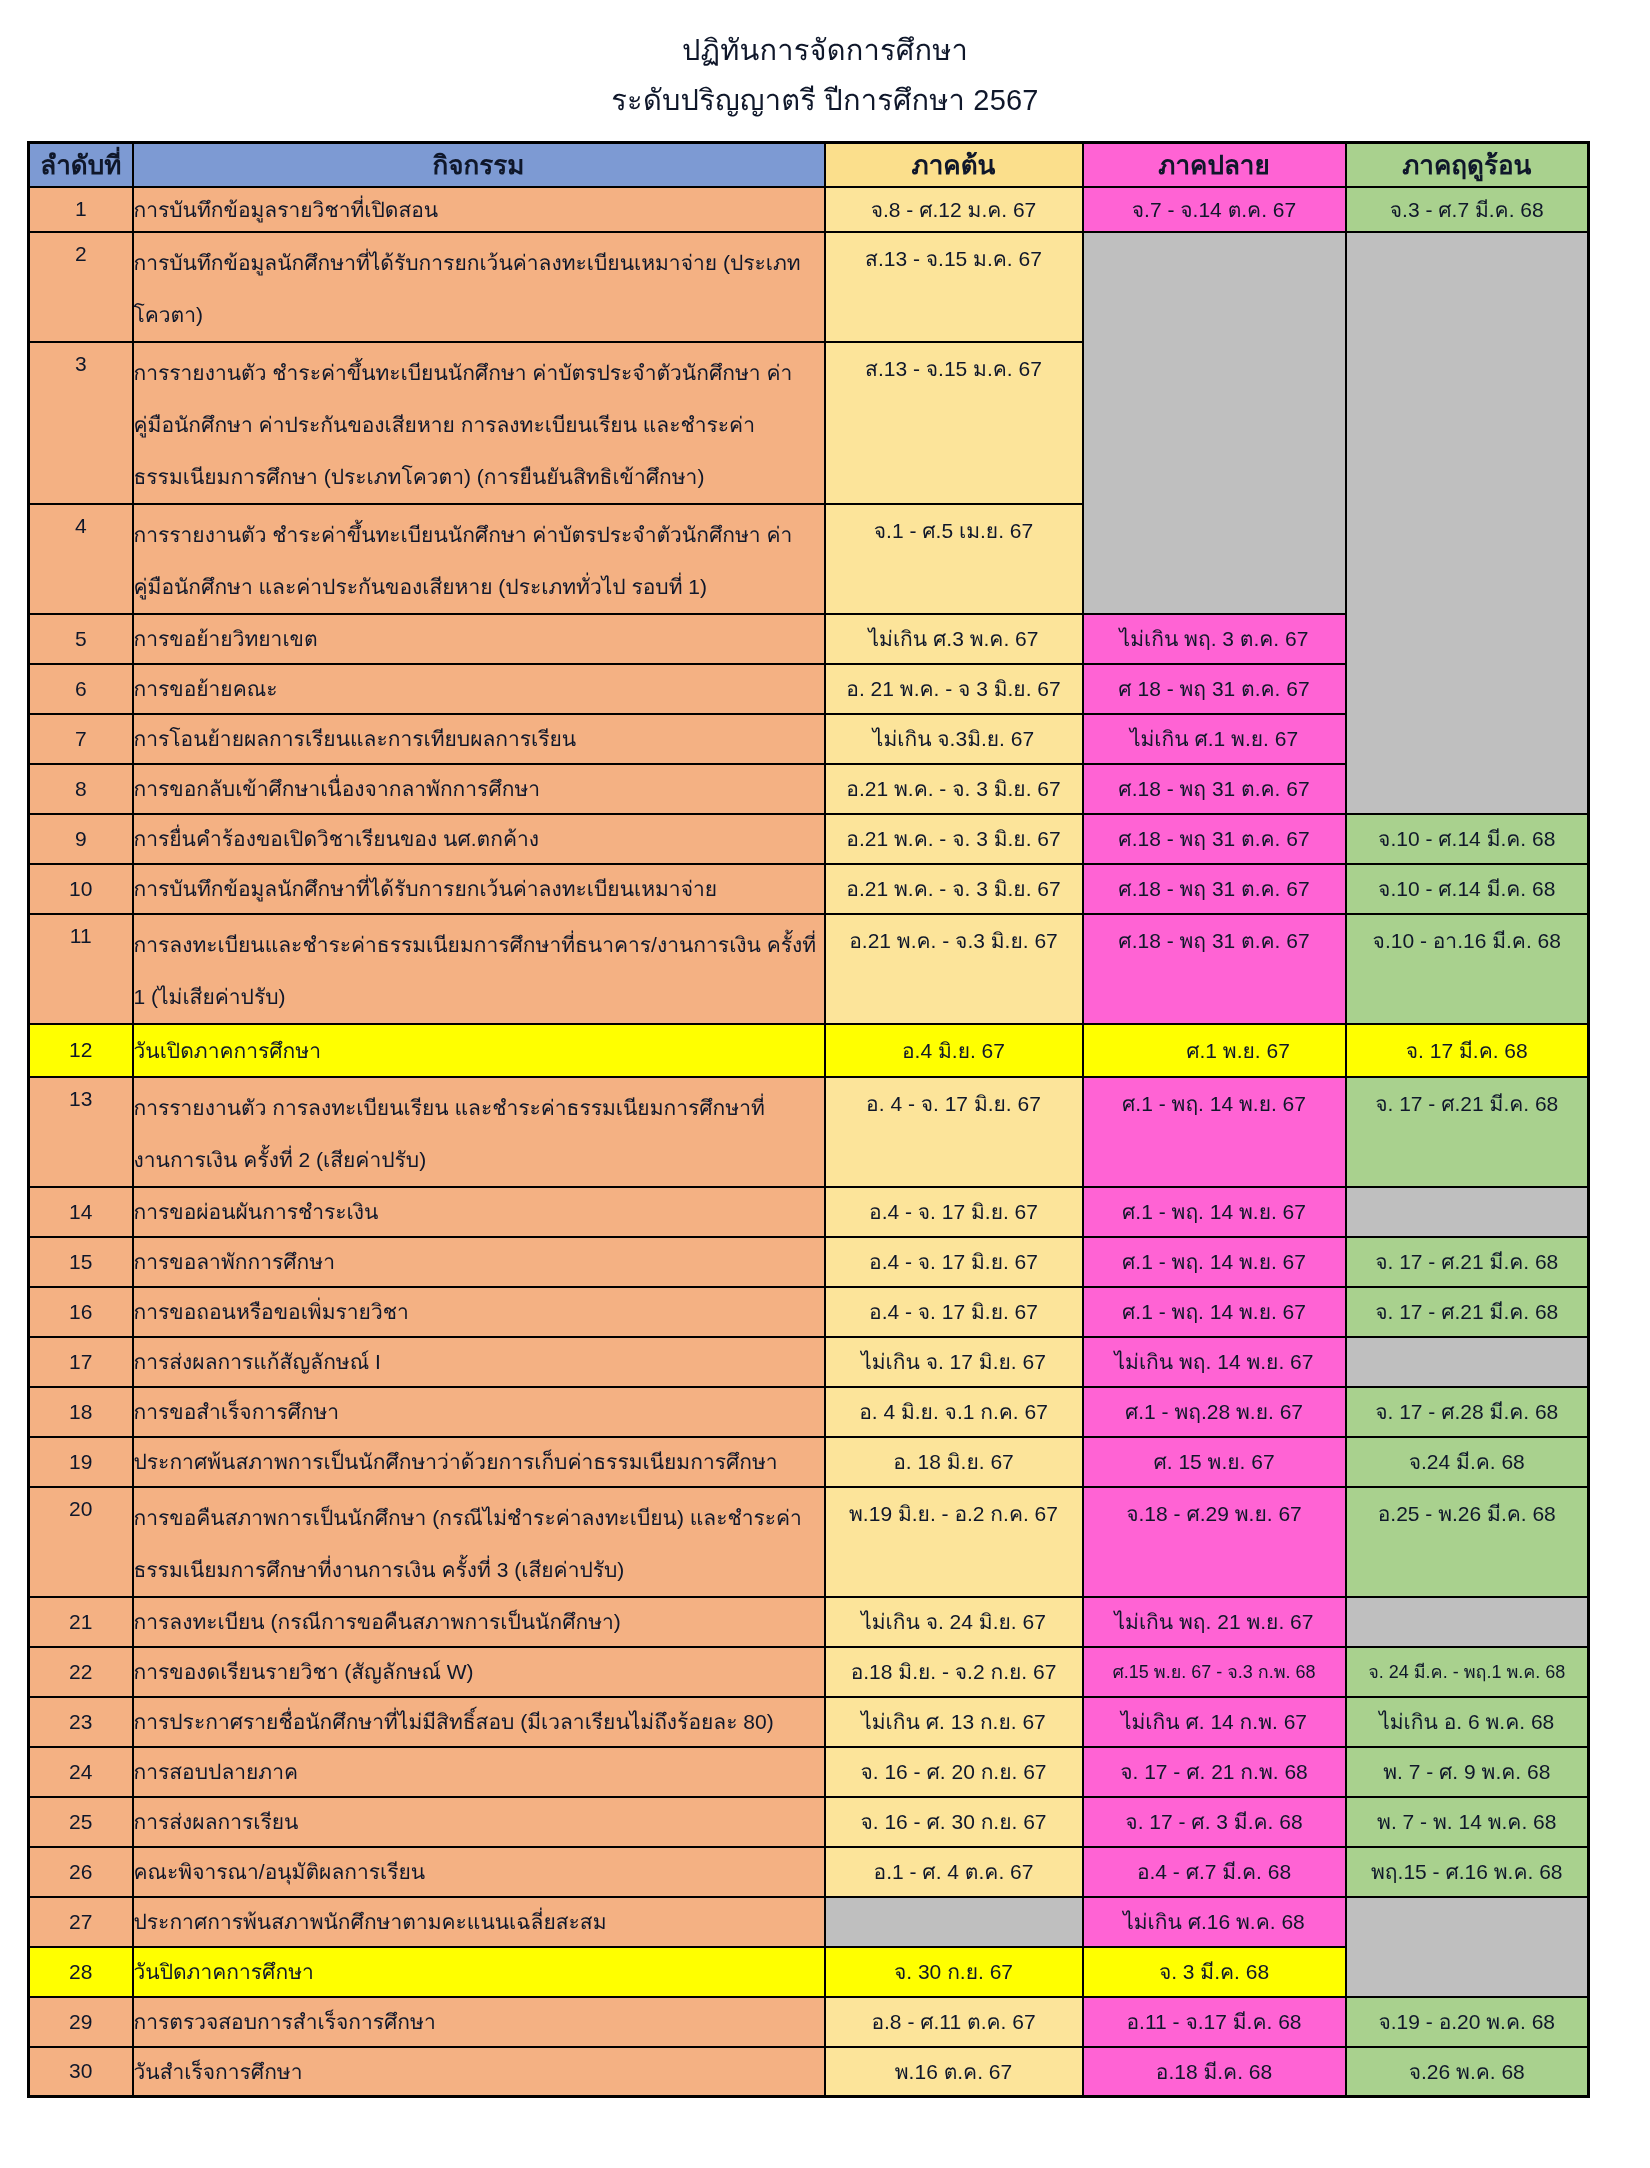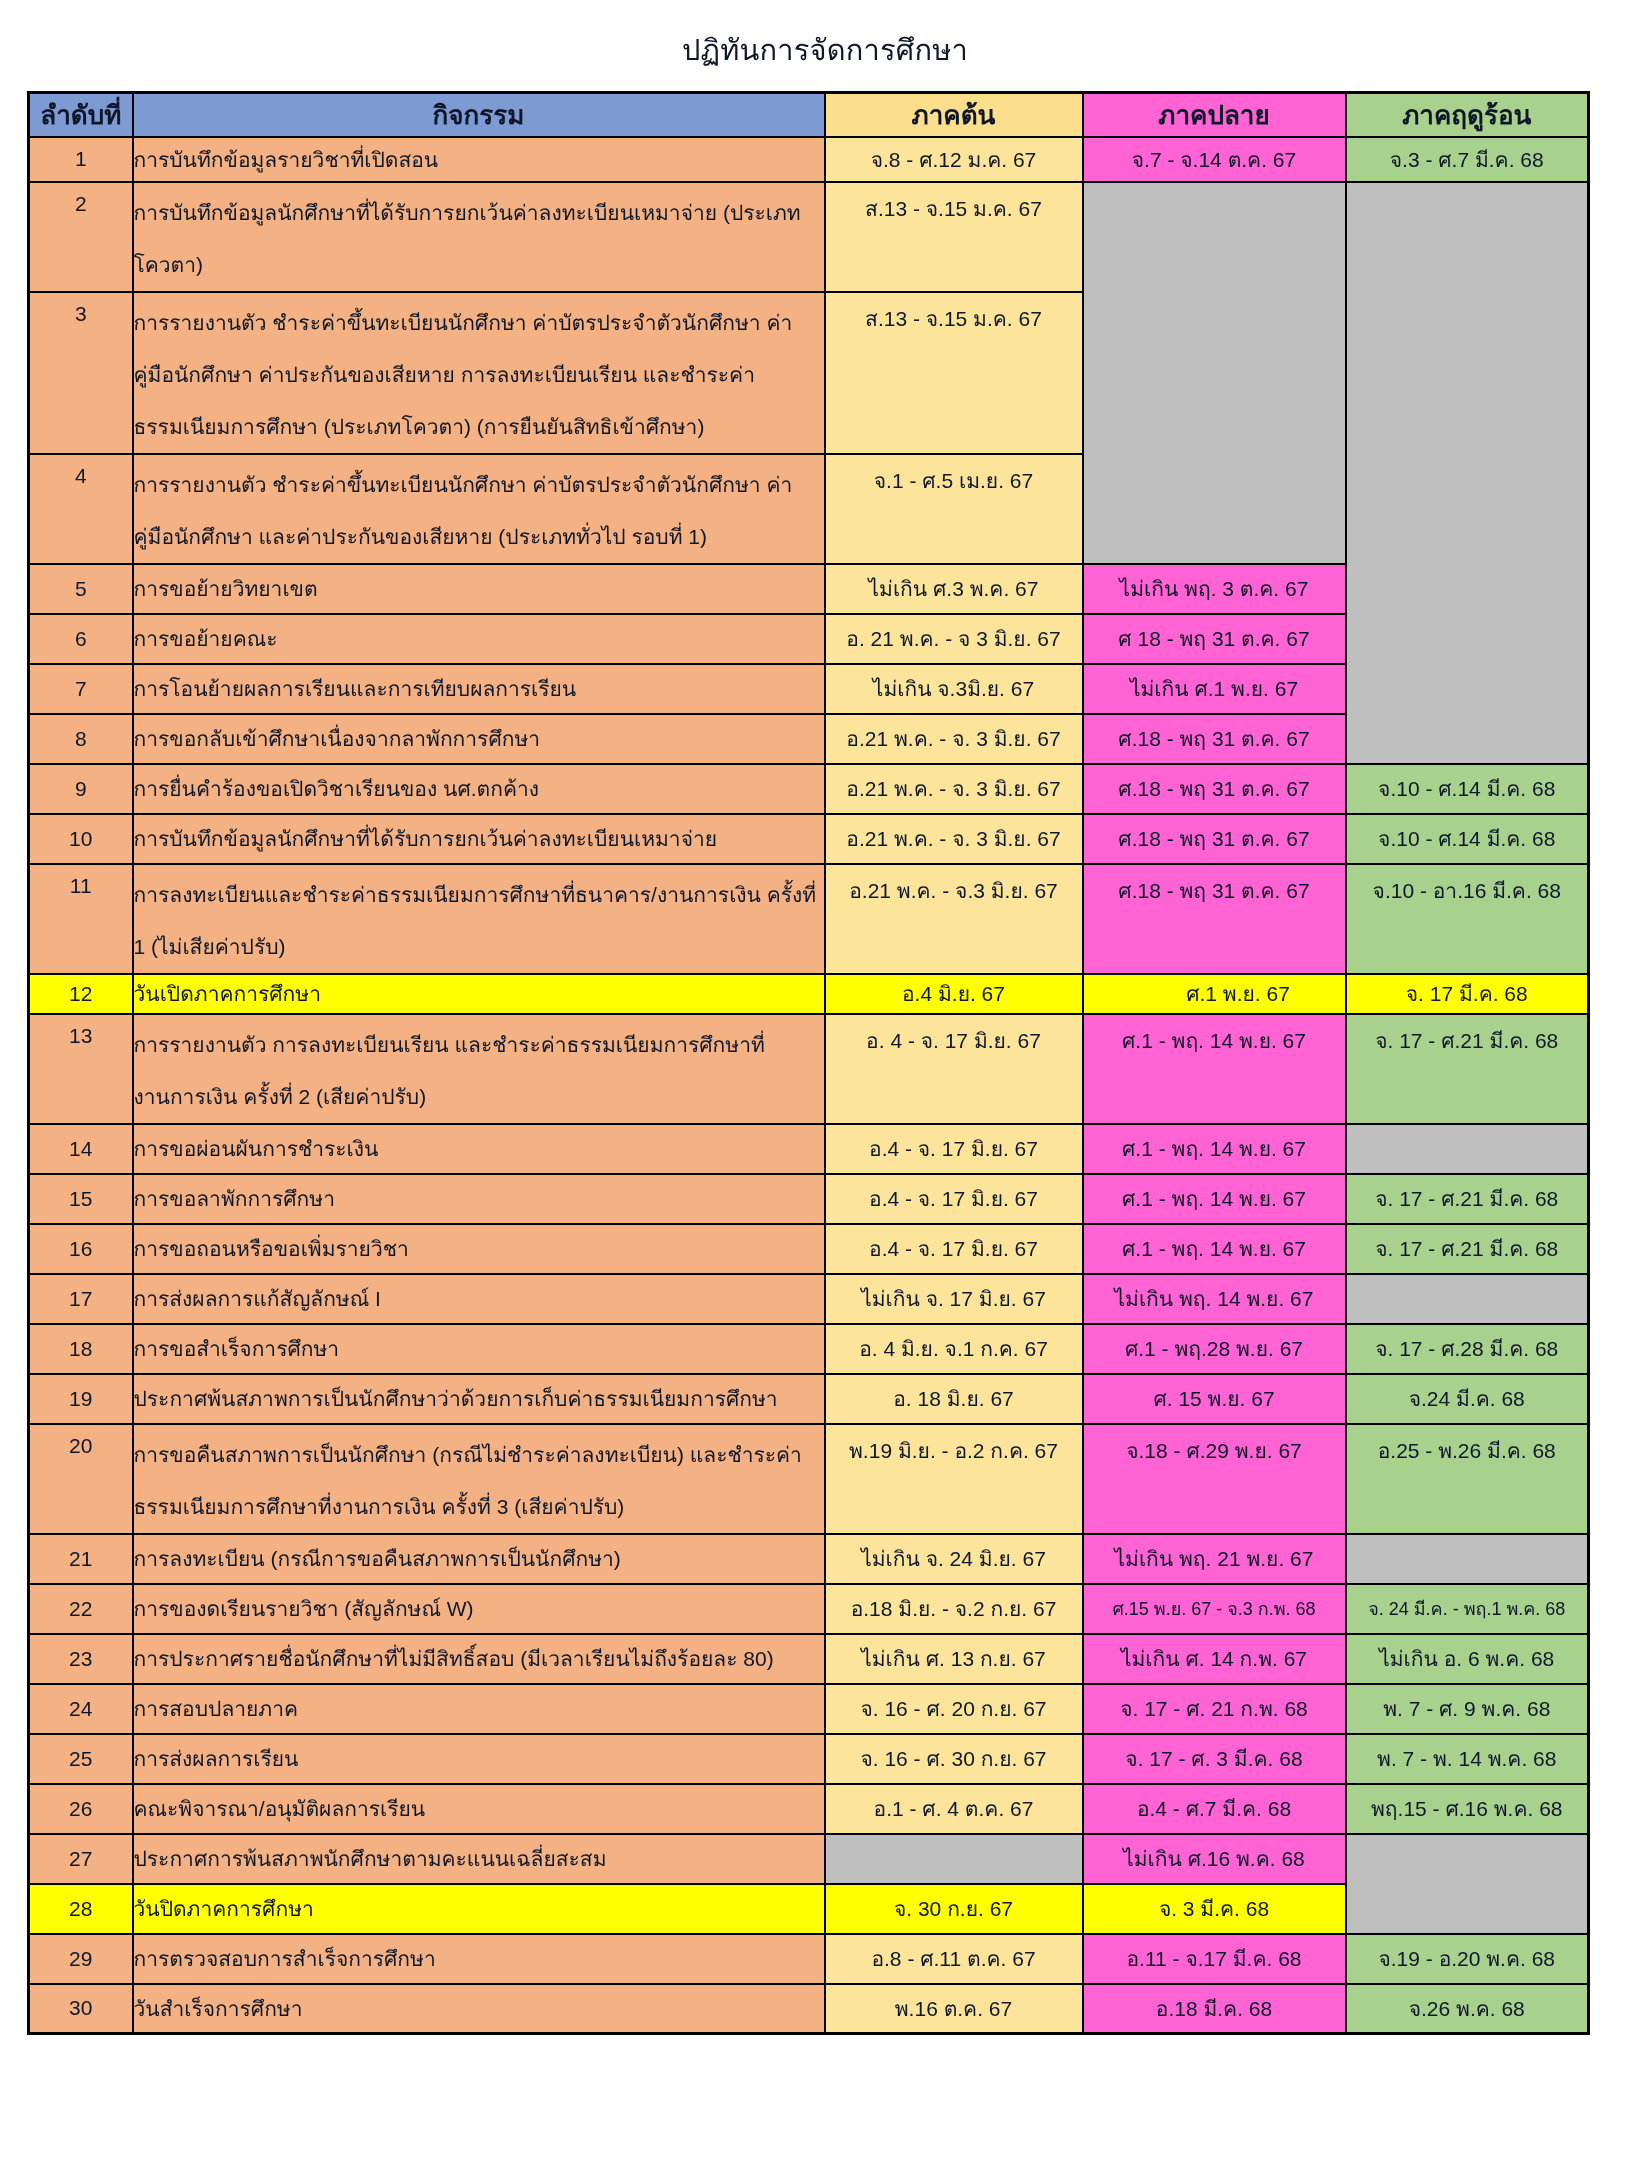--- a/index.html
+++ b/index.html
@@ -48,20 +48,21 @@
   td.date.small{ font-size:18px; padding:2px 2px; }
   tr.tall td.no, tr.tall td.date{ vertical-align:top; padding-top:9px; }
   tr.tall td.act{ line-height:52px; padding-top:4px; vertical-align:top; }
 </style>
 </head>
 <body>
 
 <div class="page">
   <div class="titles">
     <div class="tline">ปฏิทันการจัดการศึกษา</div>
+    <div class="tline">ระดับปริญญาตรี ปีการศึกษา 2567</div>
   </div>
 
   <table class="cal">
     <colgroup>
         <col style="width: 104px;">
         <col style="width: 692px;">
         <col style="width: 258px;">
         <col style="width: 263px;">
         <col style="width: 243px;">
       </colgroup>
@@ -137,21 +138,21 @@
           <td class="date" style="background: rgb(255, 99, 212);">ศ.18 - พฤ 31 ต.ค. 67</td>
           <td class="date" style="background: rgb(169, 209, 142);">จ.10 - ศ.14 มี.ค. 68</td>
         </tr>
         <tr class="tall" style="height: 110px;">
           <td class="no" style="background: rgb(244, 177, 131);">11</td>
           <td class="act" style="background: rgb(244, 177, 131);">การลงทะเบียนและชำระค่าธรรมเนียมการศึกษาที่ธนาคาร/งานการเงิน ครั้งที่ 1 (ไม่เสียค่าปรับ)</td>
           <td class="date" style="background: rgb(252, 228, 154);">อ.21 พ.ค. - จ.3 มิ.ย. 67</td>
           <td class="date" style="background: rgb(255, 99, 212);">ศ.18 - พฤ 31 ต.ค. 67</td>
           <td class="date" style="background: rgb(169, 209, 142);">จ.10 - อา.16 มี.ค. 68</td>
         </tr>
-        <tr style="height: 40px;">
+        <tr style="height: 53px;">
           <td class="no" style="background: rgb(255, 255, 0);">12</td>
           <td class="act" style="background: rgb(255, 255, 0);">วันเปิดภาคการศึกษา</td>
           <td class="date" style="background: rgb(255, 255, 0);">อ.4 มิ.ย. 67</td>
           <td class="date" style="background: rgb(255, 255, 0); padding-left: 48px;">ศ.1 พ.ย. 67</td>
           <td class="date" style="background: rgb(255, 255, 0);">จ. 17 มี.ค. 68</td>
         </tr>
         <tr class="tall" style="height: 110px;">
           <td class="no" style="background: rgb(244, 177, 131);">13</td>
           <td class="act" style="background: rgb(244, 177, 131);">การรายงานตัว การลงทะเบียนเรียน และชำระค่าธรรมเนียมการศึกษาที่งานการเงิน ครั้งที่ 2 (เสียค่าปรับ)</td>
           <td class="date" style="background: rgb(252, 228, 154);">อ. 4 - จ. 17 มิ.ย. 67</td>

